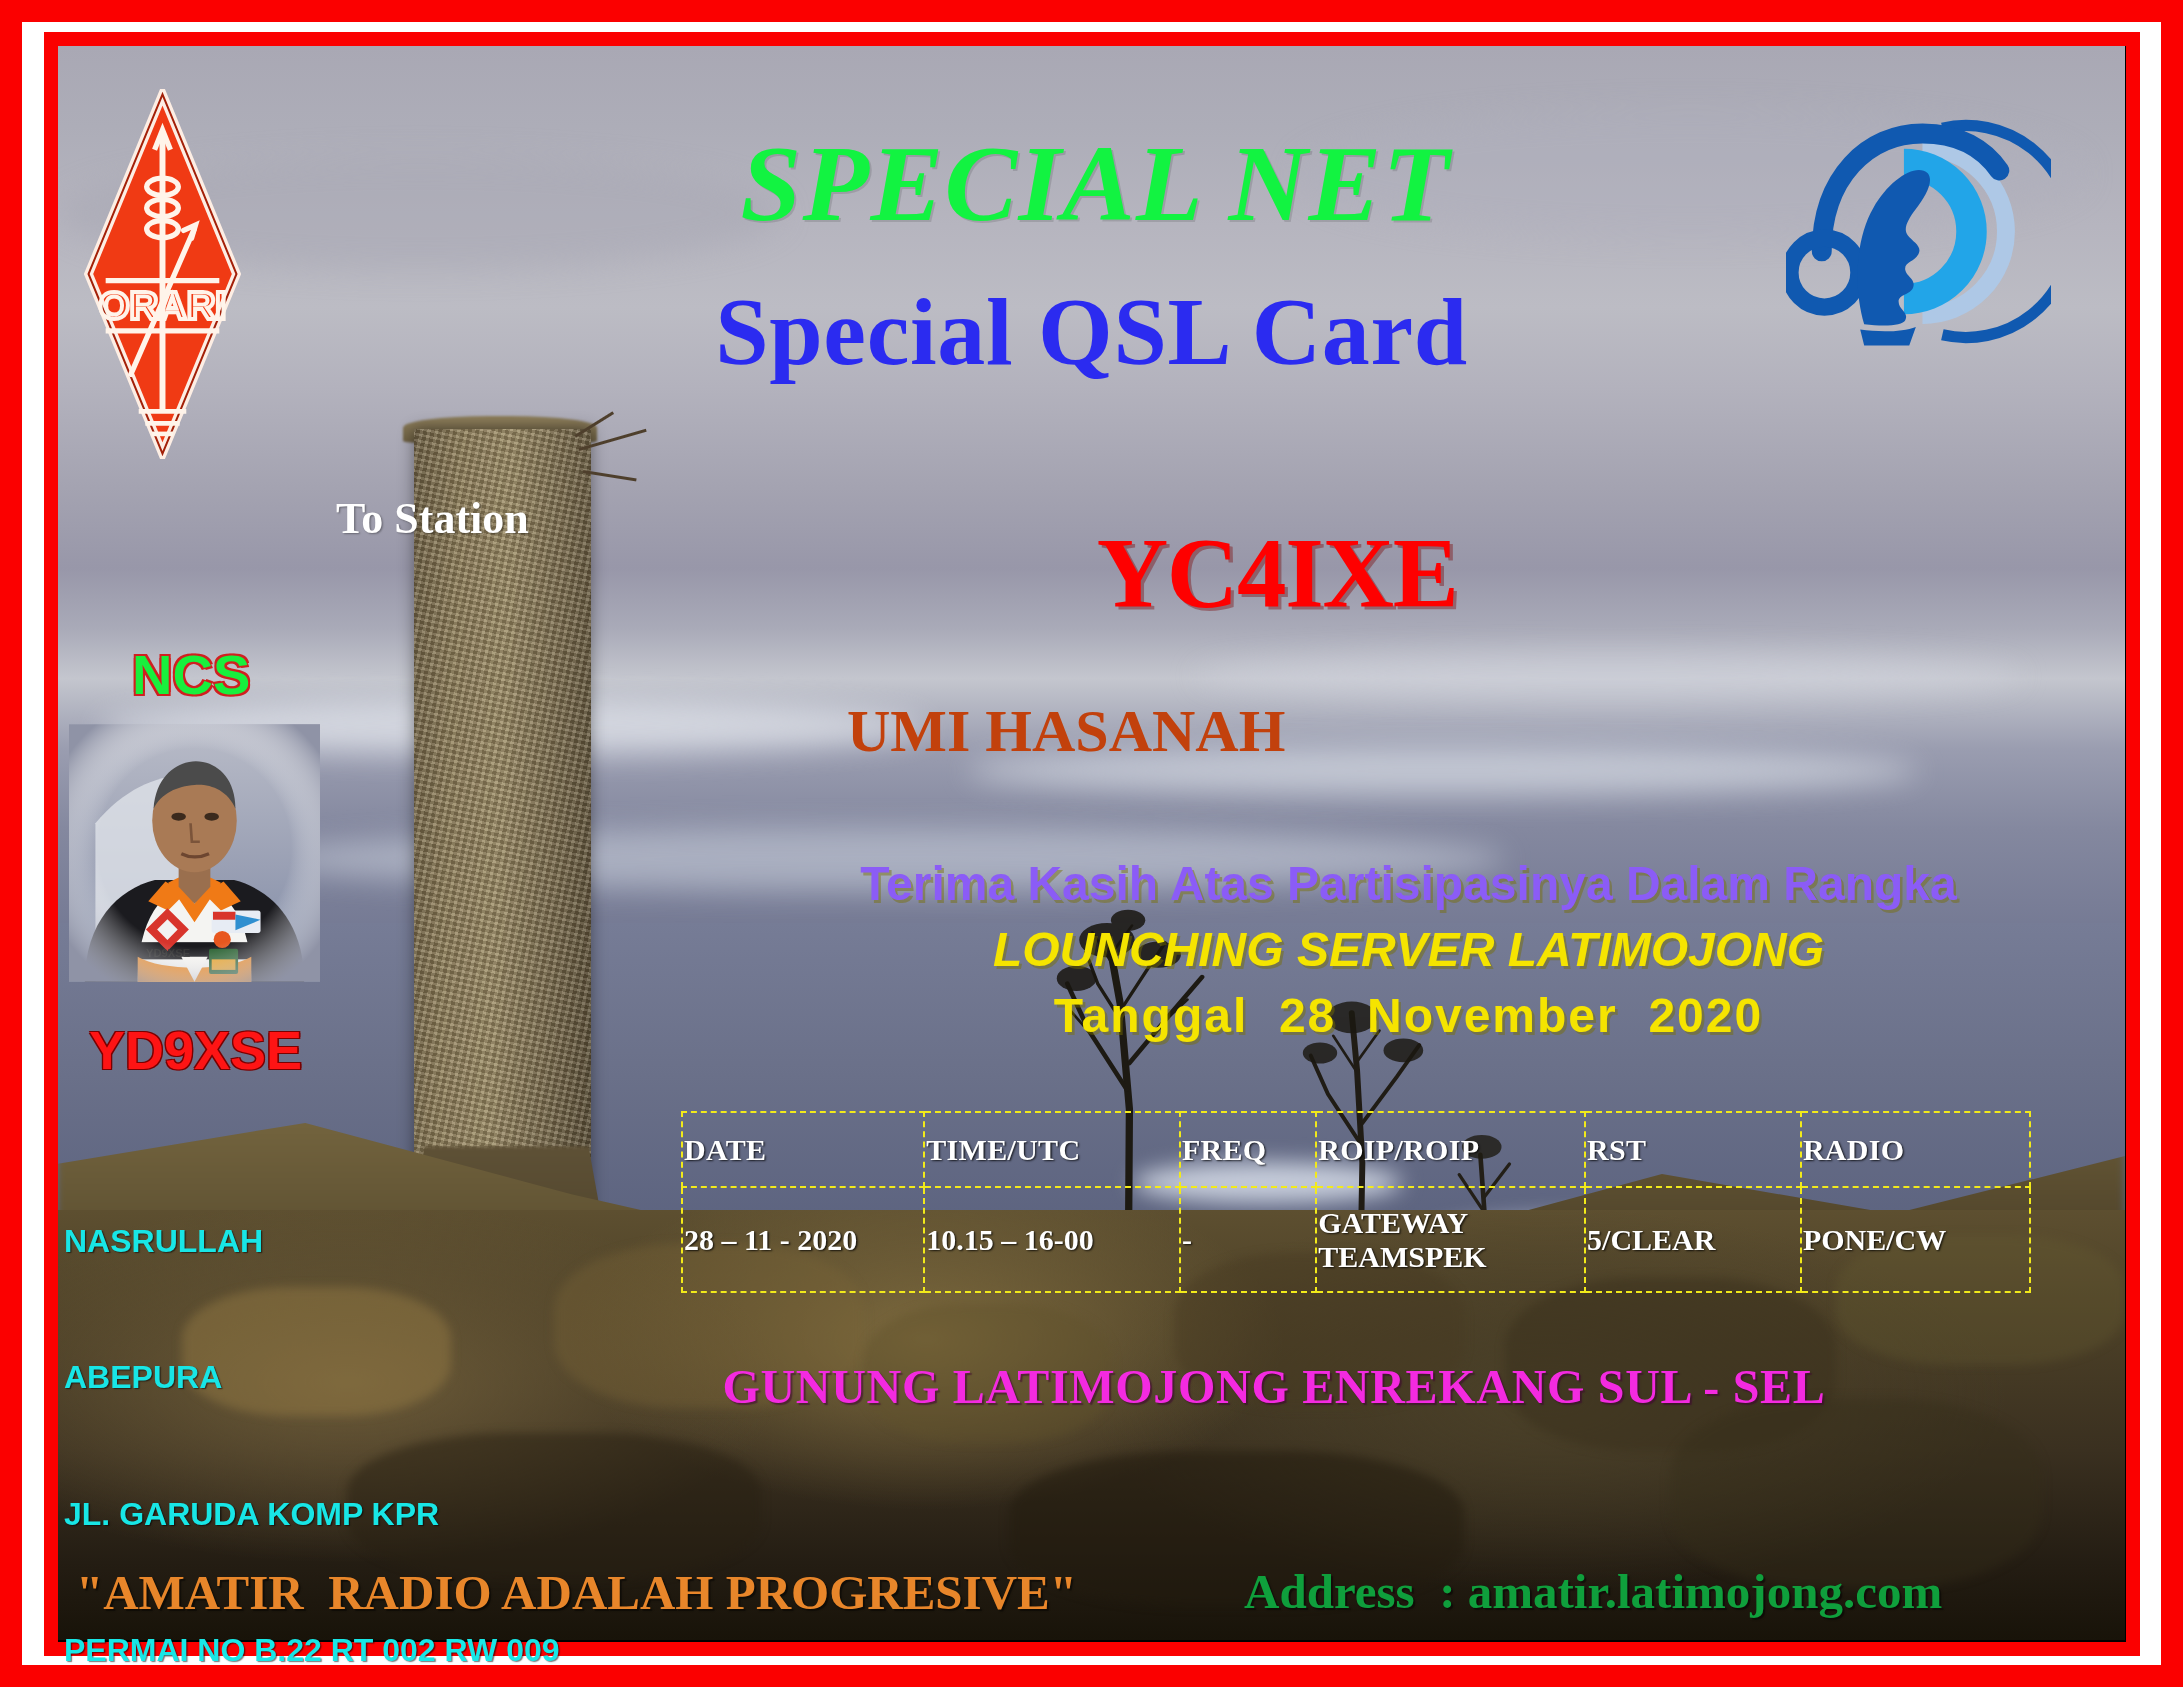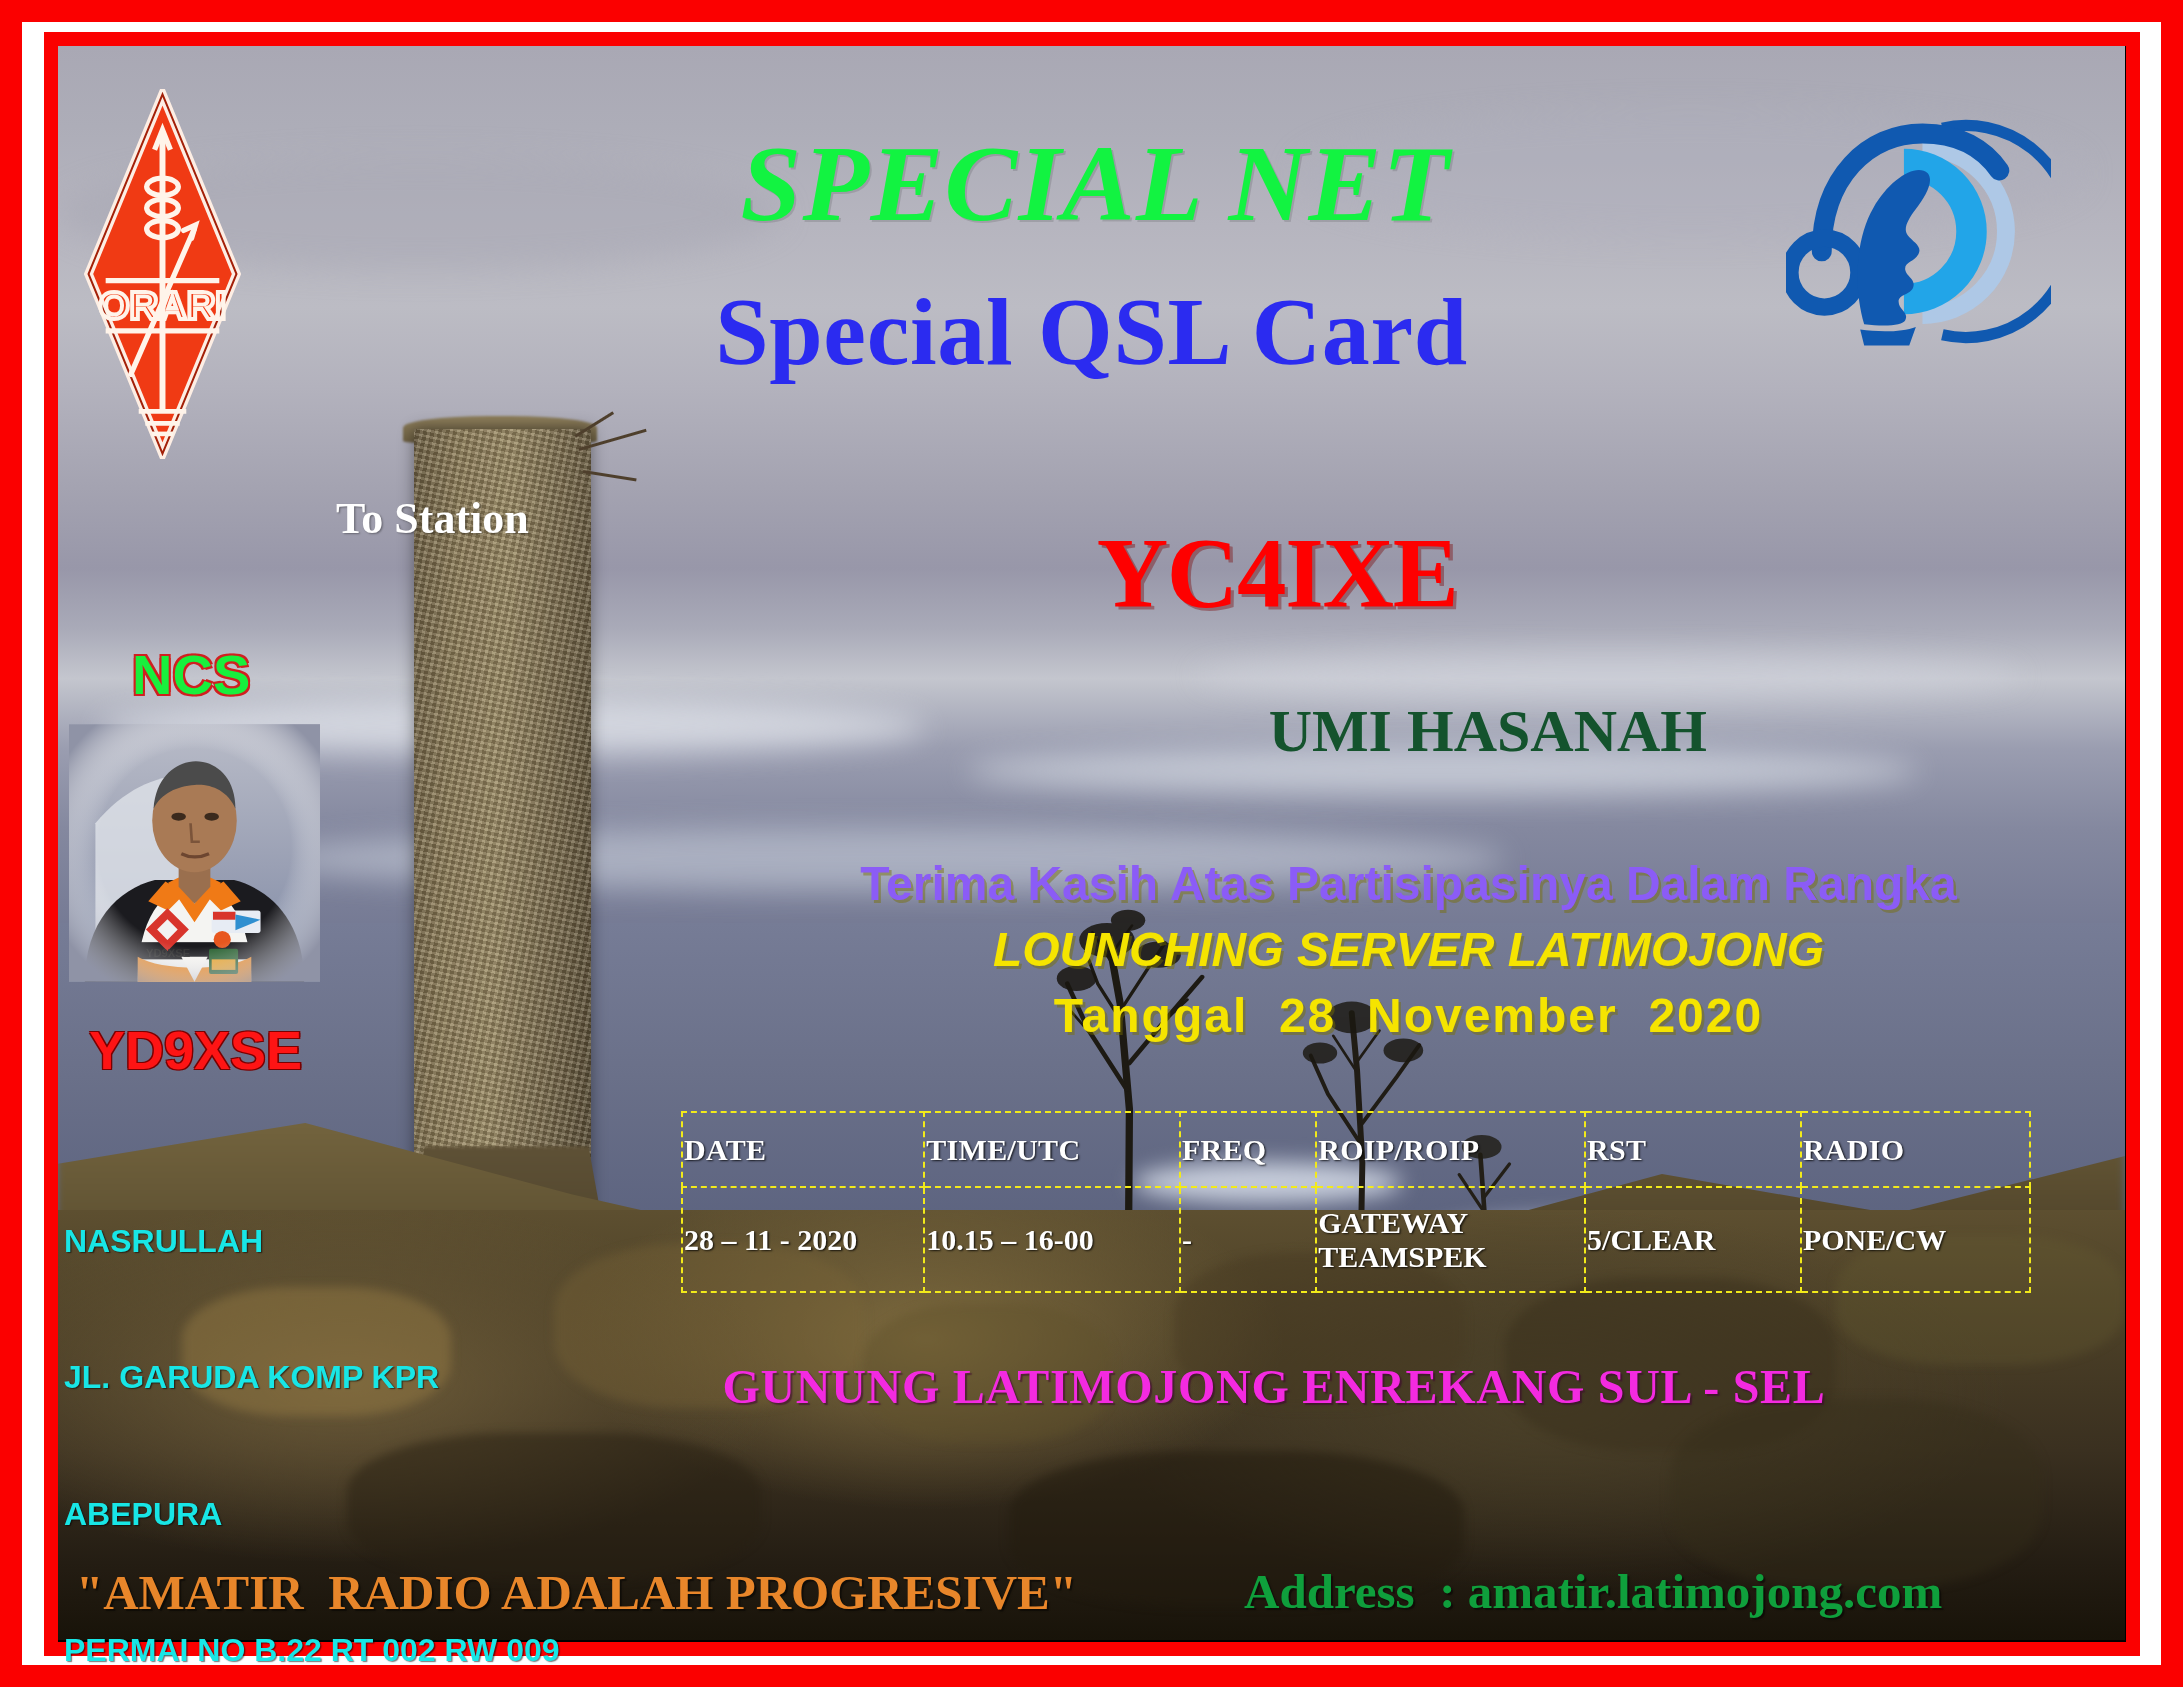--- a/index.html
+++ b/index.html
@@ -87,22 +87,22 @@
   .title-qsl{left:0;top:284px;width:100%;text-align:center;
       font-family:"Liberation Serif",serif;font-weight:700;
       font-size:96px;line-height:1;color:#2b2bf0;letter-spacing:0.7px;}
 
   .to-station{left:336px;top:493px;font-family:"Liberation Serif",serif;font-weight:700;
       font-size:44px;color:#ffffff;text-shadow:1.3px 1.3px 2px rgba(0,0,0,.35);}
 
   .callsign{left:913px;top:523px;width:728px;text-align:center;
       font-family:"Liberation Serif",serif;font-weight:700;font-size:99px;line-height:1;
       color:#fe0000;letter-spacing:-1.3px;text-shadow:3.3px 2.6px 0 rgba(120,0,0,.38);}
-  .opname{left:847px;top:701px;width:860px;text-align:right;
-      font-family:"Liberation Serif",serif;font-weight:700;font-size:60px;line-height:1;color:#14532d;}
+  .opname{left:847px;top:701px;width:860px;text-align:left;
+      font-family:"Liberation Serif",serif;font-weight:700;font-size:60px;line-height:1;color:#c2410c;}
 
   .thanks{left:767px;top:860px;width:1283px;text-align:center;
       font-family:"Liberation Sans",sans-serif;font-weight:700;font-size:48px;line-height:1;
       color:#8b5cf6;text-shadow:2.6px 2.6px 0 rgba(120,110,0,.45);}
   .launch{left:767px;top:926px;width:1283px;text-align:center;
       font-family:"Liberation Sans",sans-serif;font-weight:700;font-style:italic;font-size:48px;line-height:1;
       color:#f5e400;text-shadow:2.6px 2.6px 0 rgba(120,110,0,.45);}
   .tanggal{left:767px;top:992px;width:1283px;text-align:center;
       font-family:"Liberation Sans",sans-serif;font-weight:700;font-size:48px;line-height:1;
       color:#f5e400;text-shadow:2.6px 2.6px 0 rgba(120,110,0,.45);letter-spacing:2px;}
@@ -358,22 +358,22 @@
       <rect x="212" y="340" width="44" height="38" rx="3" fill="#27602f"></rect>
       <rect x="216" y="356" width="36" height="16" fill="#e8a32c"></rect>
       <rect width="380" height="390" fill="url(#vign)"></rect>
     </svg>
   </div>
 
   <div class="ov callsign2">YD9XSE</div>
 
   <div class="ov addr">
     <div>NASRULLAH</div>
+    <div>ABEPURA</div>
     <div>JL. GARUDA KOMP KPR</div>
-    <div>ABEPURA</div>
     <div>PERMAI NO B.22 RT 002 RW 009</div>
     
     
     
   </div>
 
   <table class="qso-table">
     <thead>
       <tr>
         <th class="col-date">DATE</th>

